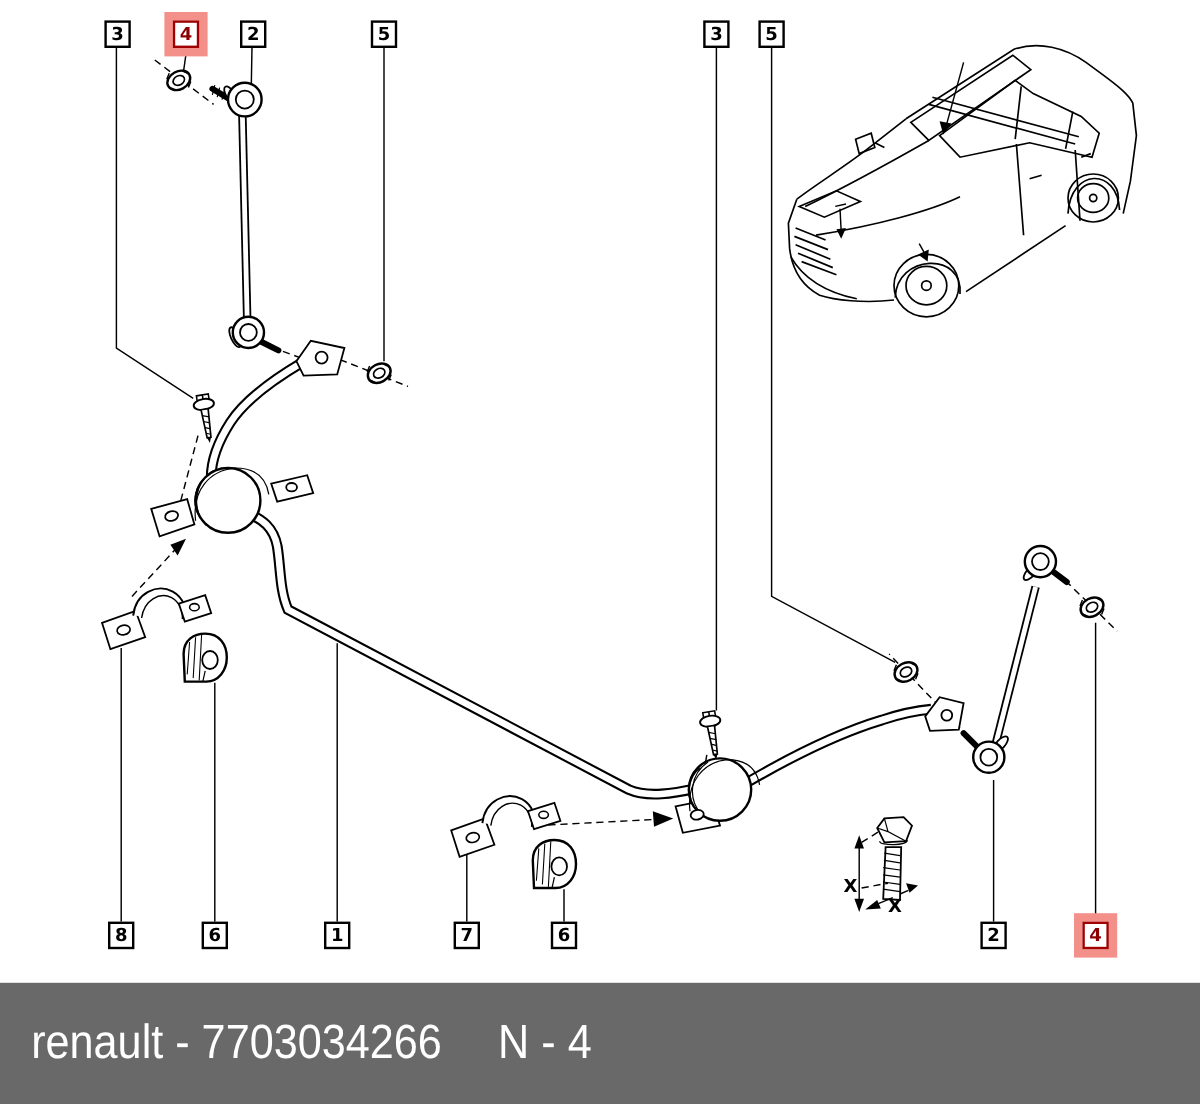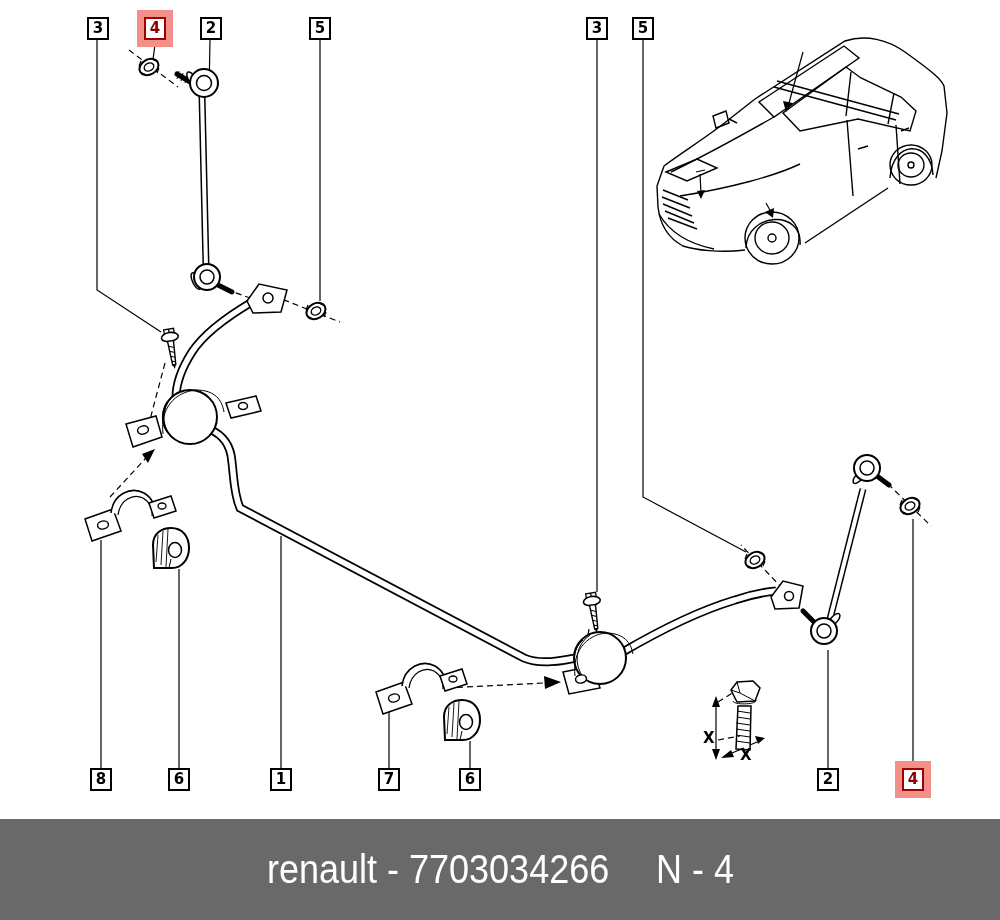--- a/index.html
+++ b/index.html
@@ -4,21 +4,21 @@
 <style>
   html,body{margin:0;padding:0;background:#fff;}
   .stage{position:relative;width:1000px;height:920px;background:#fff;overflow:hidden;
          font-family:"DejaVu Sans",sans-serif;}
   .stage svg{position:absolute;left:0;top:0;}
   .callout{position:absolute;box-sizing:border-box;width:22px;height:23px;background:#fff;
            border:2px solid #000;display:flex;align-items:center;justify-content:center;
            font-weight:bold;font-size:15px;line-height:1;color:#000;cursor:pointer;z-index:3;}
   .callout.hl{color:#8b0000;border-color:#a00000;box-shadow:0 0 0 7px #f4908a;}
   .footer{position:absolute;left:0;top:819px;width:1000px;height:101px;background:#696969;
-          display:flex;align-items:center;justify-content:center;z-index:2;}
+          display:flex;align-items:center;justify-content:flex-start;z-index:2;}
   .footer-inner{display:flex;gap:52px;transform:scaleX(.9);color:#fff;
           font-family:"Liberation Sans",sans-serif;font-size:40px;white-space:pre;}
   .ln{stroke:#000;stroke-width:1.2;fill:none;}
   .dash{stroke:#000;stroke-width:1.2;fill:none;stroke-dasharray:6 4;}
   .p2{stroke:#000;stroke-width:2;fill:#fff;}
   .p15{stroke:#000;stroke-width:1.5;fill:#fff;}
   .thin{stroke:#000;stroke-width:1;fill:none;}
   .car{stroke:#000;stroke-width:1.4;fill:none;}
   .barOuter{stroke:#000;stroke-width:9;fill:none;}
   .barInner{stroke:#fff;stroke-width:5.5;fill:none;}

